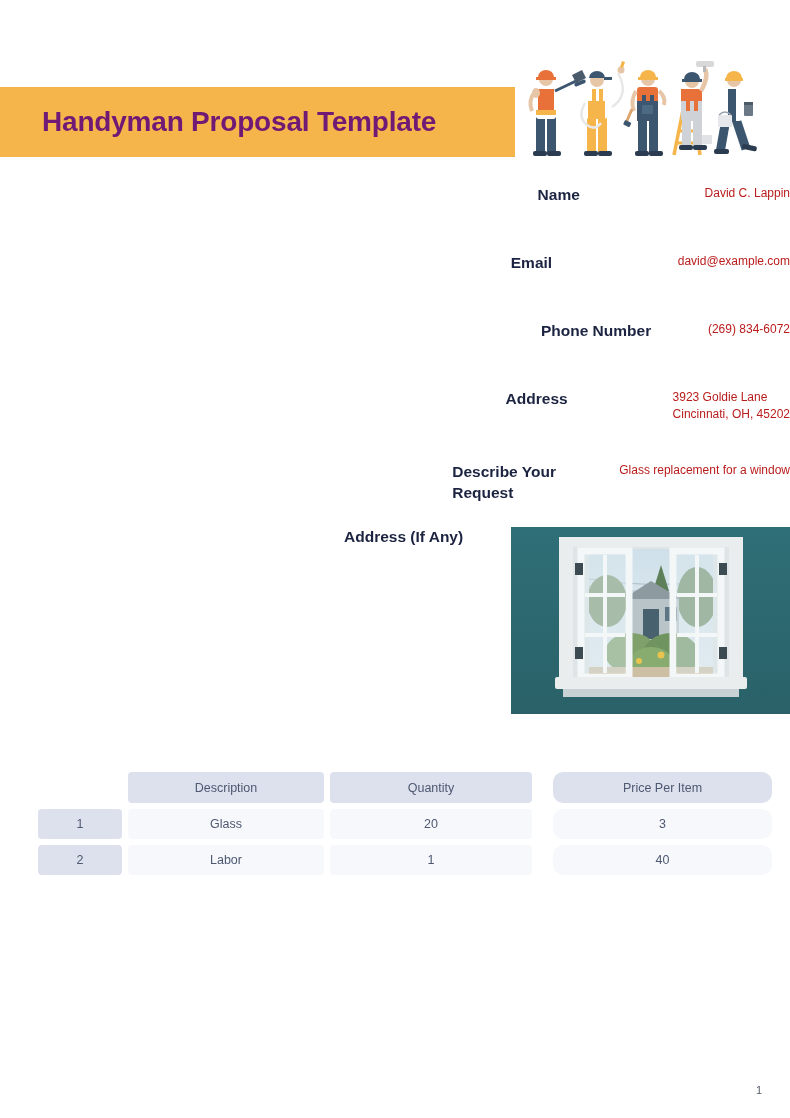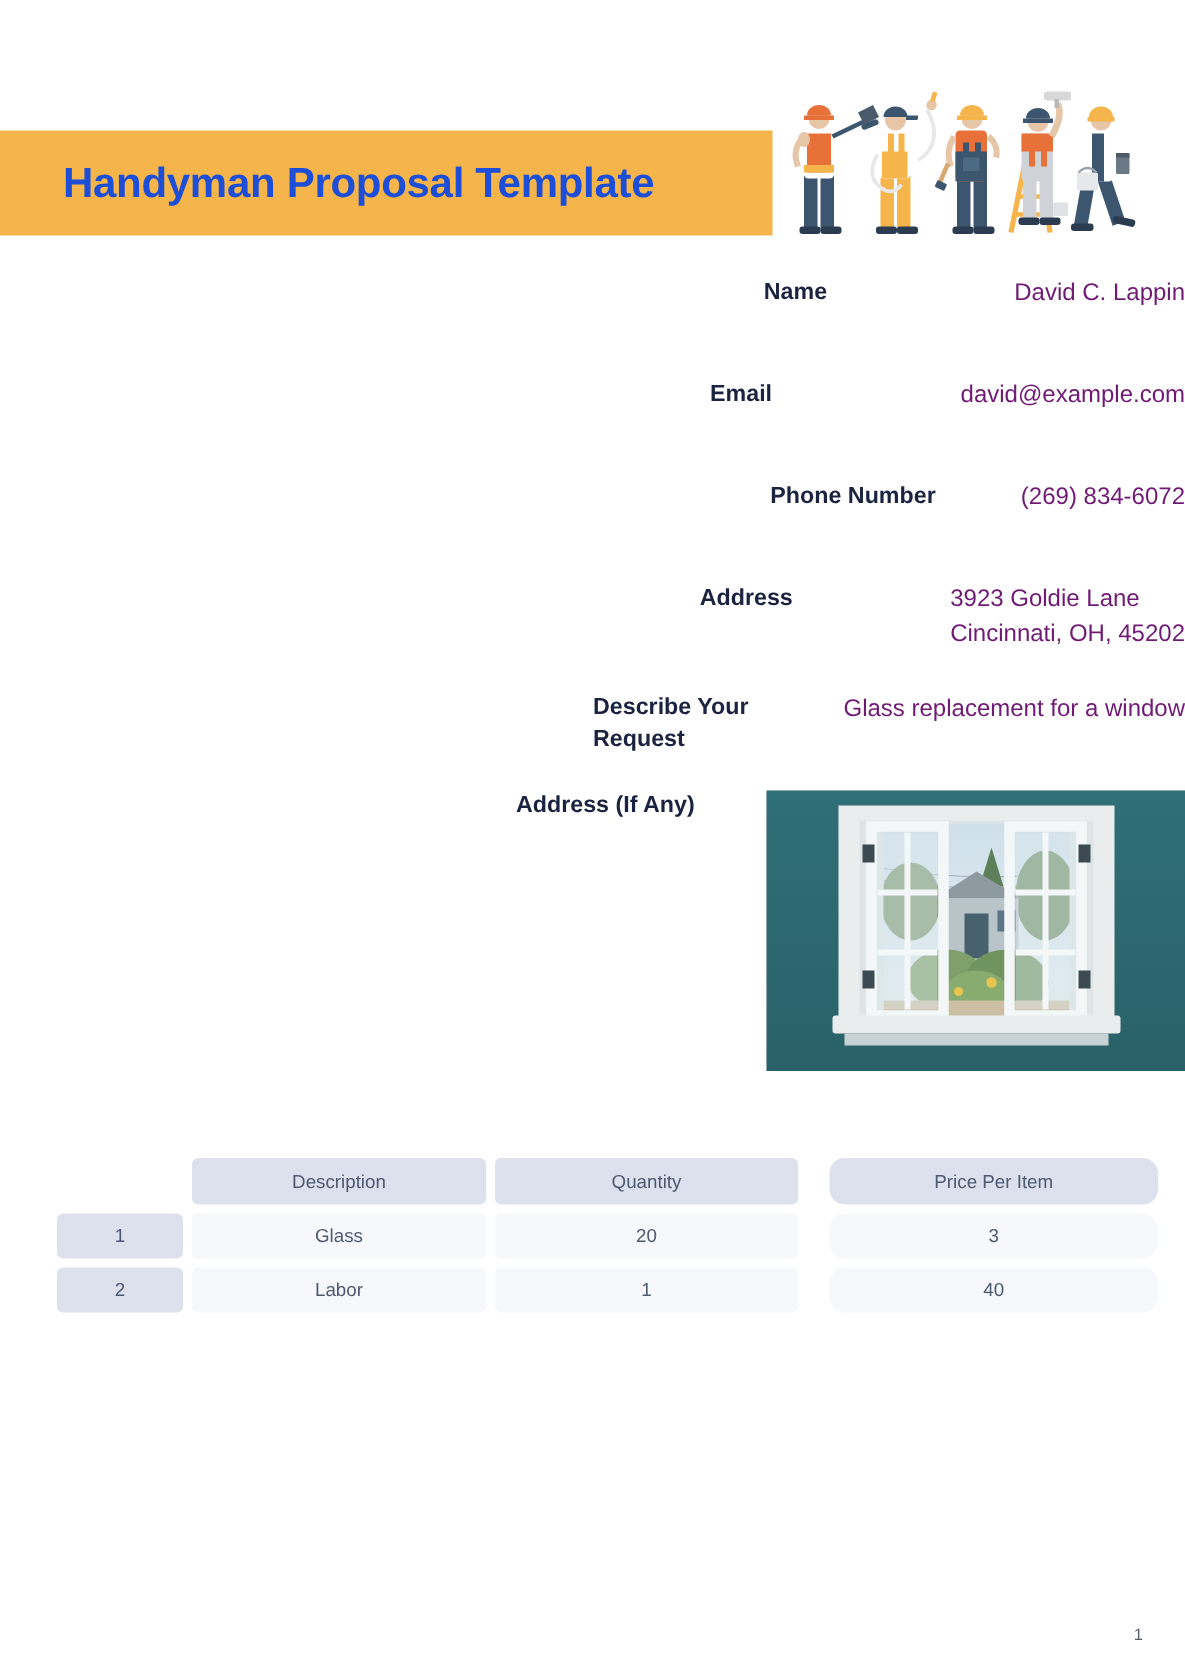--- a/index.html
+++ b/index.html
@@ -17,21 +17,21 @@
     position: absolute;
     left: 0; top: 87px;
     width: 515px; height: 70px;
     background: #f6b54b;
     display: flex; align-items: center;
   }
   .title-text {
     margin-left: 42px;
     font-size: 28px;
     font-weight: bold;
-    color: #1d4ed8;
+    color: #701a75;
     letter-spacing: -0.2px;
     white-space: nowrap;
   }
 
   
   .illustration {
     position: absolute;
     left: 514px; top: 55px;
     width: 260px; height: 112px;
   }
@@ -42,22 +42,22 @@
   .flabel {
     width: 200px;
     padding-left: 33px;
     font-size: 15.5px;
     font-weight: bold;
     color: #1b2340;
     flex: 0 0 200px;
     line-height: 1.35;
   }
   .fvalue {
-    font-size: 16px;
-    color: #701a75;
+    font-size: 12px;
+    color: #b91c1c;
     line-height: 1.42;
     white-space: pre-line;
   }
   .r-name    { height: 68px; }
   .r-email   { height: 68px; }
   .r-phone   { height: 68px; }
   .r-address { height: 73px; }
   .r-request { height: 65px; padding-left: 42px; }
   .r-pics    { min-height: 200px; }
 

